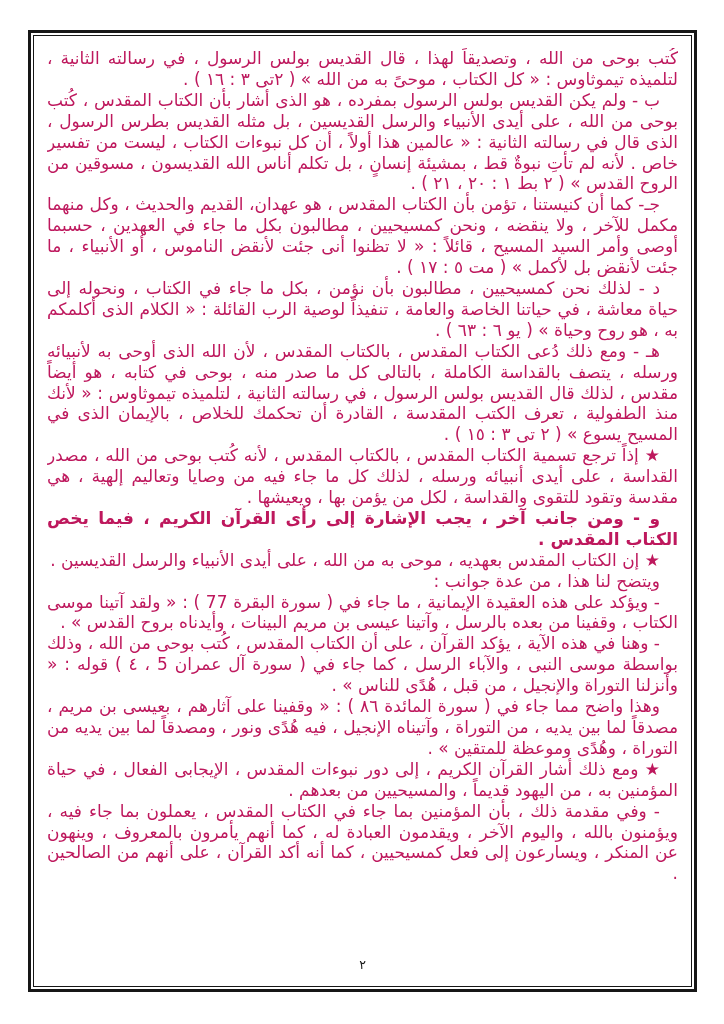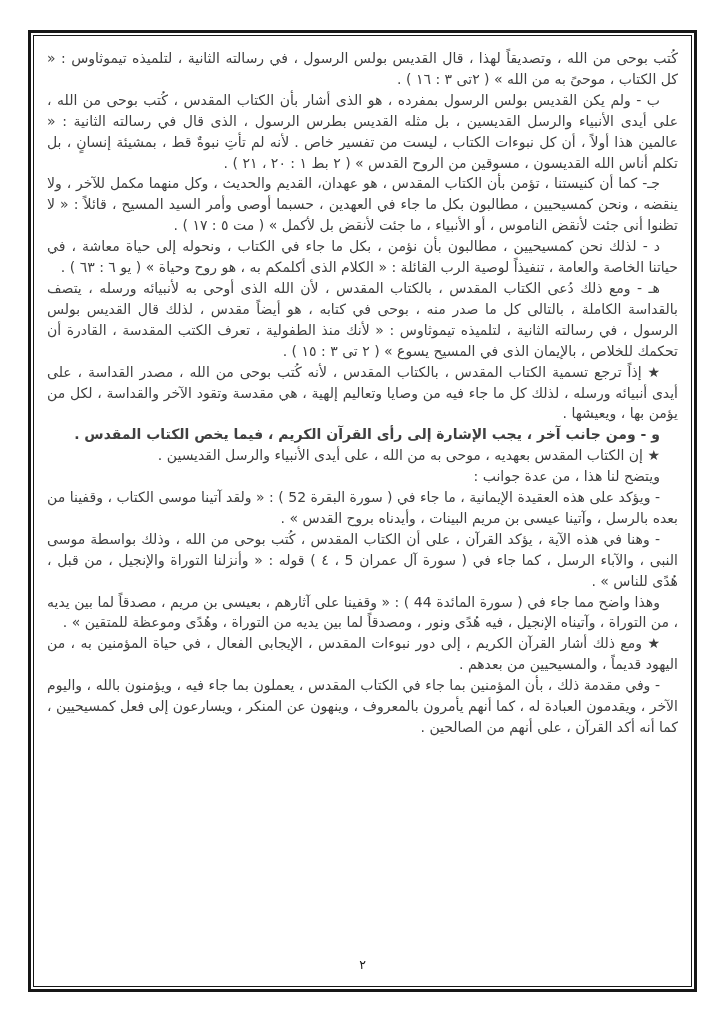--- a/index.html
+++ b/index.html
@@ -27,22 +27,22 @@
     box-sizing: border-box;
     padding: 12px 13px 14px 13px;
     display: flex;
     flex-direction: column;
   }
   .content {
     flex: 1 1 auto;
     direction: rtl;
     unicode-bidi: embed;
     text-align: justify;
-    color: #404040;
-    font-size: 14px;
+    color: #be185d;
+    font-size: 17px;
     line-height: 20.9px;
     overflow: hidden;
   }
   .content p {
     margin: 0;
     padding: 0;
     text-indent: 18px;
   }
   .content p.no-indent { text-indent: 0; }
   .content p.bold { font-weight: bold; }
@@ -60,26 +60,26 @@
 
 <div class="page">
   <div class="frame-outer">
     <div class="frame-inner">
       <div class="content">
           <p class="no-indent">كُتب بوحى من الله ، وتصديقاً لهذا ، قال القديس بولس الرسول ، في رسالته الثانية ، لتلميذه تيموثاوس : « كل الكتاب ، موحىً به من الله » ( ٢تى ٣ : ١٦ ) .</p>
           <p>ب - ولم يكن القديس بولس الرسول بمفرده ، هو الذى أشار بأن الكتاب المقدس ، كُتب بوحى من الله ، على أيدى الأنبياء والرسل القديسين ، بل مثله القديس بطرس الرسول ، الذى قال في رسالته الثانية : « عالمين هذا أولاً ، أن كل نبوءات الكتاب ، ليست من تفسير خاص . لأنه لم تأتِ نبوةٌ قط ، بمشيئة إنسانٍ ، بل تكلم أناس الله القديسون ، مسوقين من الروح القدس » ( ٢ بط ١ : ٢٠ ، ٢١ ) .</p>
           <p>جـ- كما أن كنيستنا ، تؤمن بأن الكتاب المقدس ، هو عهدان، القديم والحديث ، وكل منهما مكمل للآخر ، ولا ينقضه ، ونحن كمسيحيين ، مطالبون بكل ما جاء في العهدين ، حسبما أوصى وأمر السيد المسيح ، قائلاً : « لا تظنوا أنى جئت لأنقض الناموس ، أو الأنبياء ، ما جئت لأنقض بل لأكمل » ( مت ٥ : ١٧ ) .</p>
           <p>د - لذلك نحن كمسيحيين ، مطالبون بأن نؤمن ، بكل ما جاء في الكتاب ، ونحوله إلى حياة معاشة ، في حياتنا الخاصة والعامة ، تنفيذاً لوصية الرب القائلة : « الكلام الذى أكلمكم به ، هو روح وحياة » ( يو ٦ : ٦٣ ) .</p>
           <p>هـ - ومع ذلك دُعى الكتاب المقدس ، بالكتاب المقدس ، لأن الله الذى أوحى به لأنبيائه ورسله ، يتصف بالقداسة الكاملة ، بالتالى كل ما صدر منه ، بوحى في كتابه ، هو أيضاً مقدس ، لذلك قال القديس بولس الرسول ، في رسالته الثانية ، لتلميذه تيموثاوس : « لأنك منذ الطفولية ، تعرف الكتب المقدسة ، القادرة أن تحكمك للخلاص ، بالإيمان الذى في المسيح يسوع » ( ٢ تى ٣ : ١٥ ) .</p>
-          <p>★ إذاً ترجع تسمية الكتاب المقدس ، بالكتاب المقدس ، لأنه كُتب بوحى من الله ، مصدر القداسة ، على أيدى أنبيائه ورسله ، لذلك كل ما جاء فيه من وصايا وتعاليم إلهية ، هي مقدسة وتقود الآخر والقداسة ، لكل من يؤمن بها ، ويعيشها .</p>
+          <p>★ إذاً ترجع تسمية الكتاب المقدس ، بالكتاب المقدس ، لأنه كُتب بوحى من الله ، مصدر القداسة ، على أيدى أنبيائه ورسله ، لذلك كل ما جاء فيه من وصايا وتعاليم إلهية ، هي مقدسة وتقود للتقوى والقداسة ، لكل من يؤمن بها ، ويعيشها .</p>
           <p class="bold">و - ومن جانب آخر ، يجب الإشارة إلى رأى القرآن الكريم ، فيما يخص الكتاب المقدس .</p>
           <p>★ إن الكتاب المقدس بعهديه ، موحى به من الله ، على أيدى الأنبياء والرسل القديسين .</p>
           <p>ويتضح لنا هذا ، من عدة جوانب :</p>
-          <p>- ويؤكد على هذه العقيدة الإيمانية ، ما جاء في ( سورة البقرة 52 ) : « ولقد آتينا موسى الكتاب ، وقفينا من بعده بالرسل ، وآتينا عيسى بن مريم البينات ، وأيدناه بروح القدس » .</p>
+          <p>- ويؤكد على هذه العقيدة الإيمانية ، ما جاء في ( سورة البقرة 77 ) : « ولقد آتينا موسى الكتاب ، وقفينا من بعده بالرسل ، وآتينا عيسى بن مريم البينات ، وأيدناه بروح القدس » .</p>
           <p>- وهنا في هذه الآية ، يؤكد القرآن ، على أن الكتاب المقدس ، كُتب بوحى من الله ، وذلك بواسطة موسى النبى ، والآباء الرسل ، كما جاء في ( سورة آل عمران 5 ، ٤ ) قوله : « وأنزلنا التوراة والإنجيل ، من قبل ، هُدًى للناس » .</p>
-          <p>وهذا واضح مما جاء في ( سورة المائدة 44 ) : « وقفينا على آثارهم ، بعيسى بن مريم ، مصدقاً لما بين يديه ، من التوراة ، وآتيناه الإنجيل ، فيه هُدًى ونور ، ومصدقاً لما بين يديه من التوراة ، وهُدًى وموعظة للمتقين » .</p>
+          <p>وهذا واضح مما جاء في ( سورة المائدة ٨٦ ) : « وقفينا على آثارهم ، بعيسى بن مريم ، مصدقاً لما بين يديه ، من التوراة ، وآتيناه الإنجيل ، فيه هُدًى ونور ، ومصدقاً لما بين يديه من التوراة ، وهُدًى وموعظة للمتقين » .</p>
           <p>★ ومع ذلك أشار القرآن الكريم ، إلى دور نبوءات المقدس ، الإيجابى الفعال ، في حياة المؤمنين به ، من اليهود قديماً ، والمسيحيين من بعدهم .</p>
           <p>- وفي مقدمة ذلك ، بأن المؤمنين بما جاء في الكتاب المقدس ، يعملون بما جاء فيه ، ويؤمنون بالله ، واليوم الآخر ، ويقدمون العبادة له ، كما أنهم يأمرون بالمعروف ، وينهون عن المنكر ، ويسارعون إلى فعل كمسيحيين ، كما أنه أكد القرآن ، على أنهم من الصالحين .</p>
         </div>
       <div class="pageno">٢</div>
     </div>
   </div>
 </div>
 
 </body></html>

